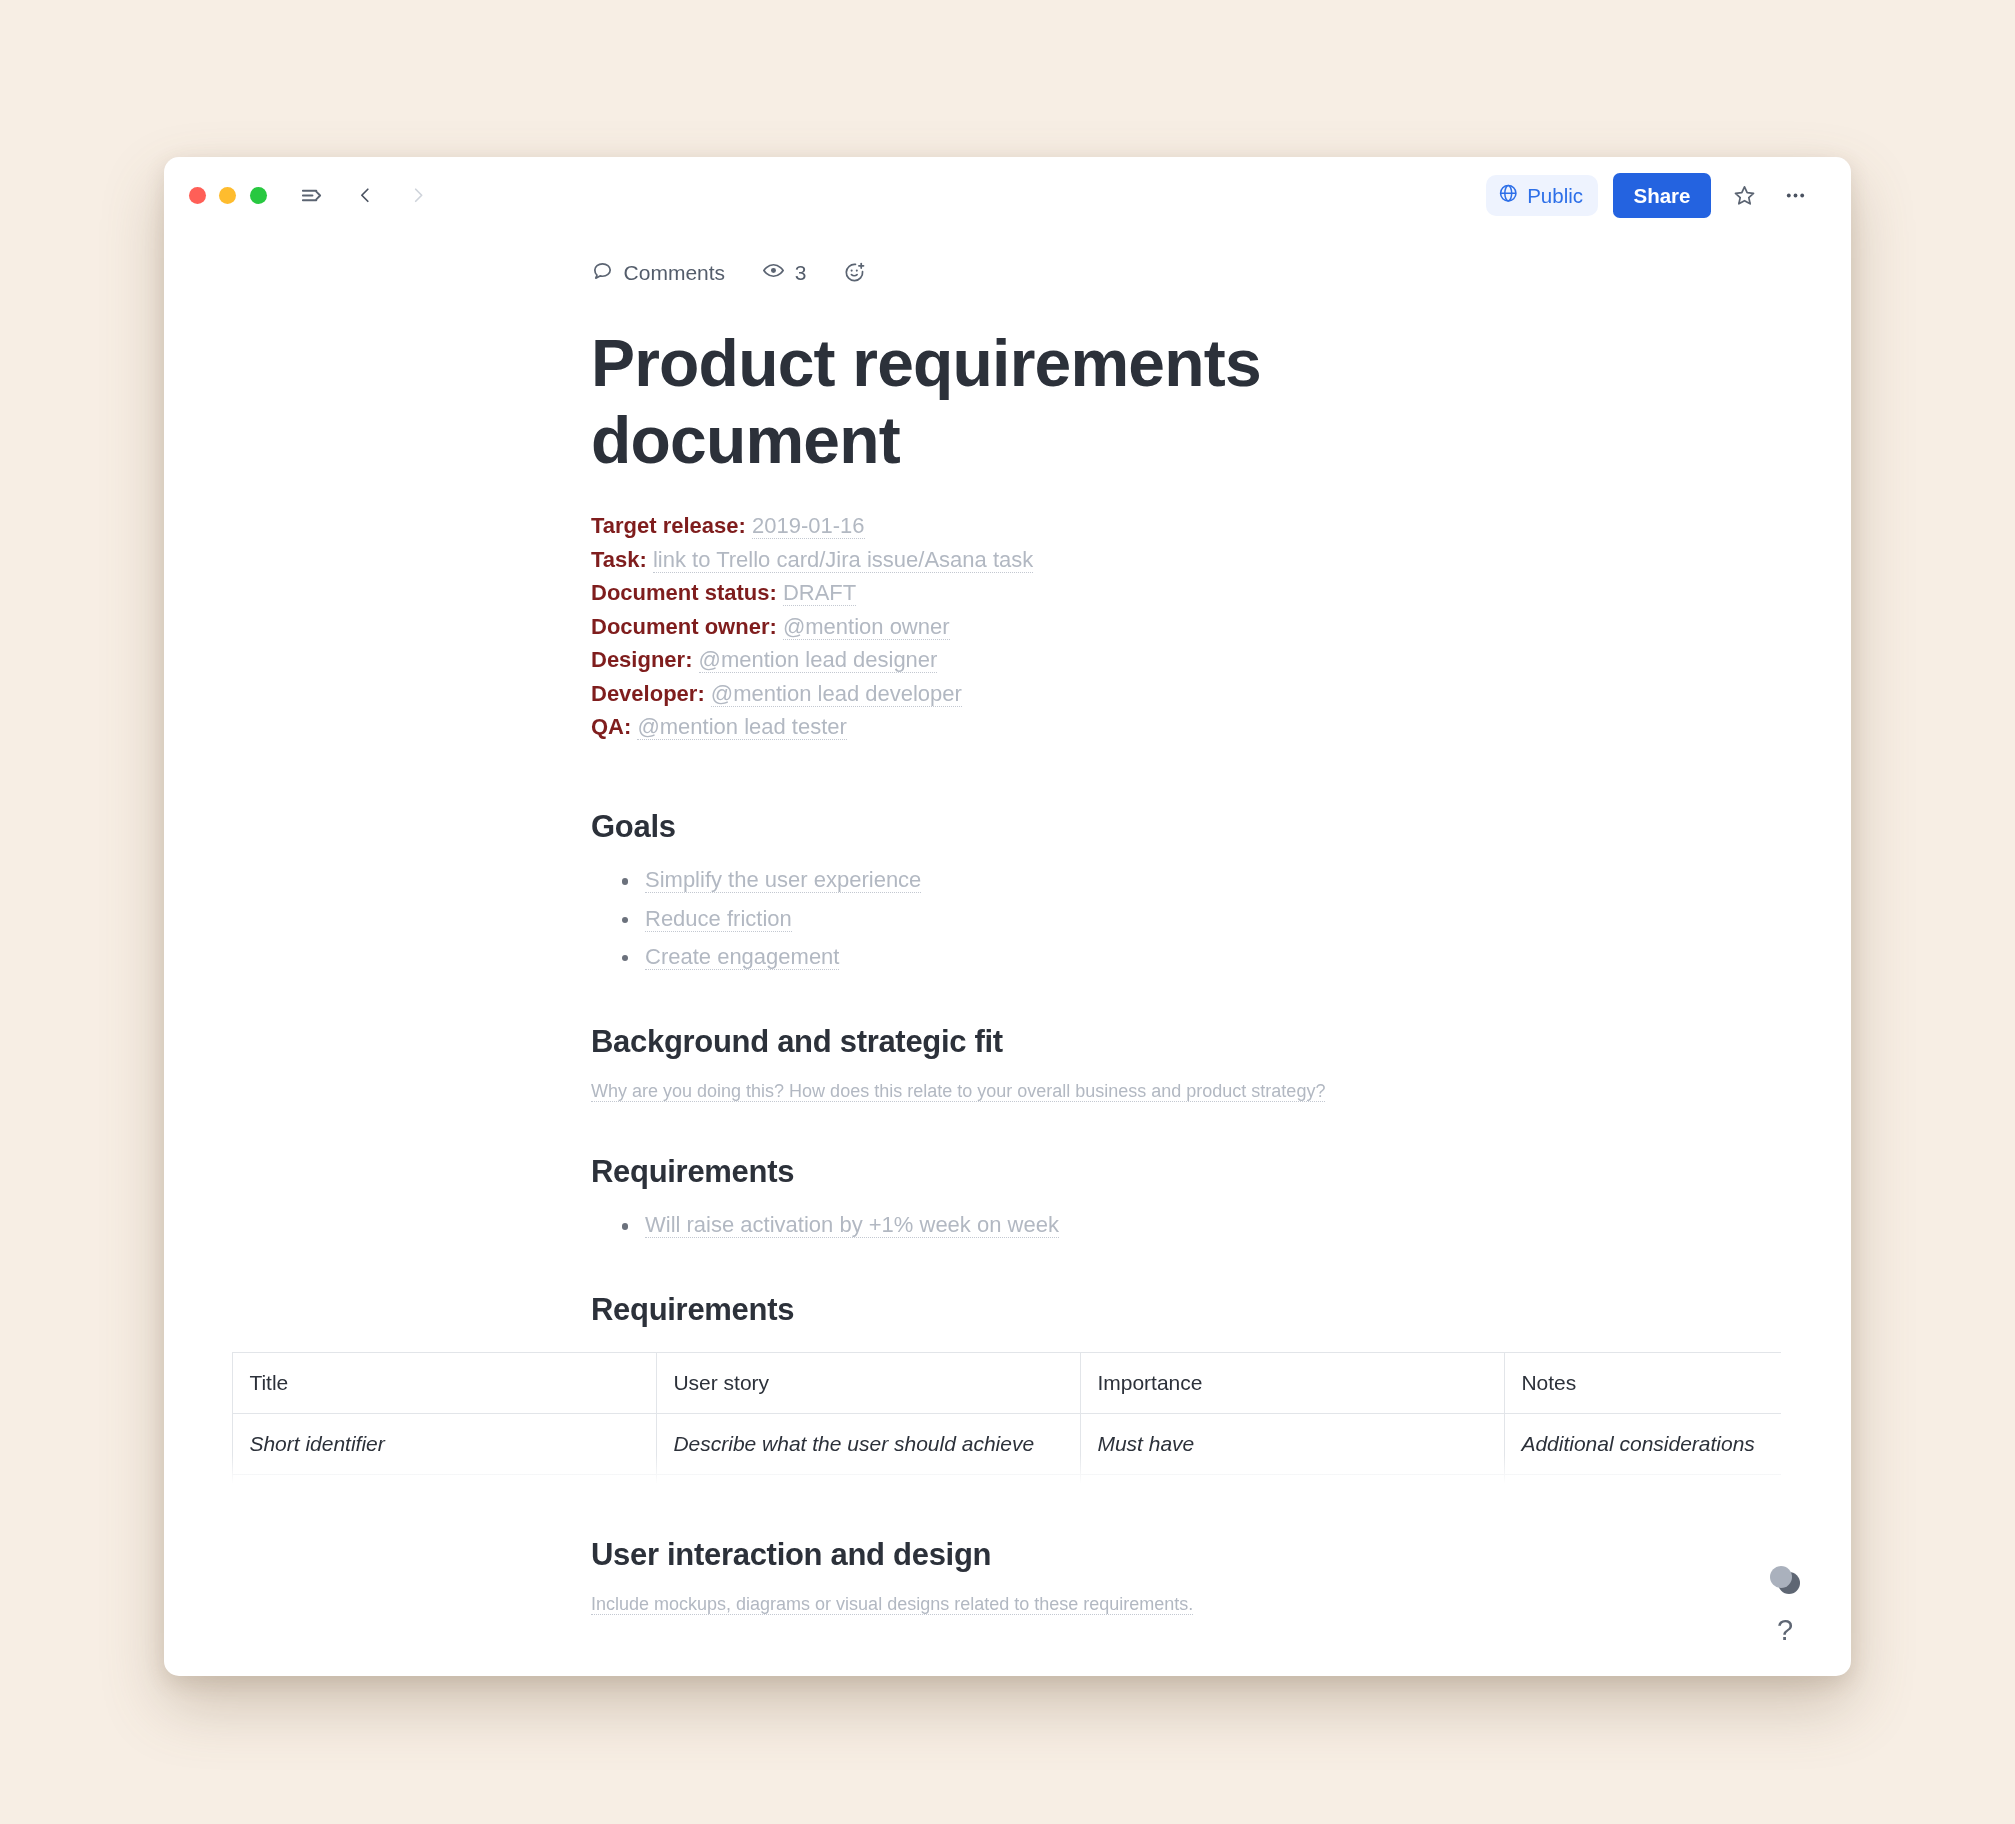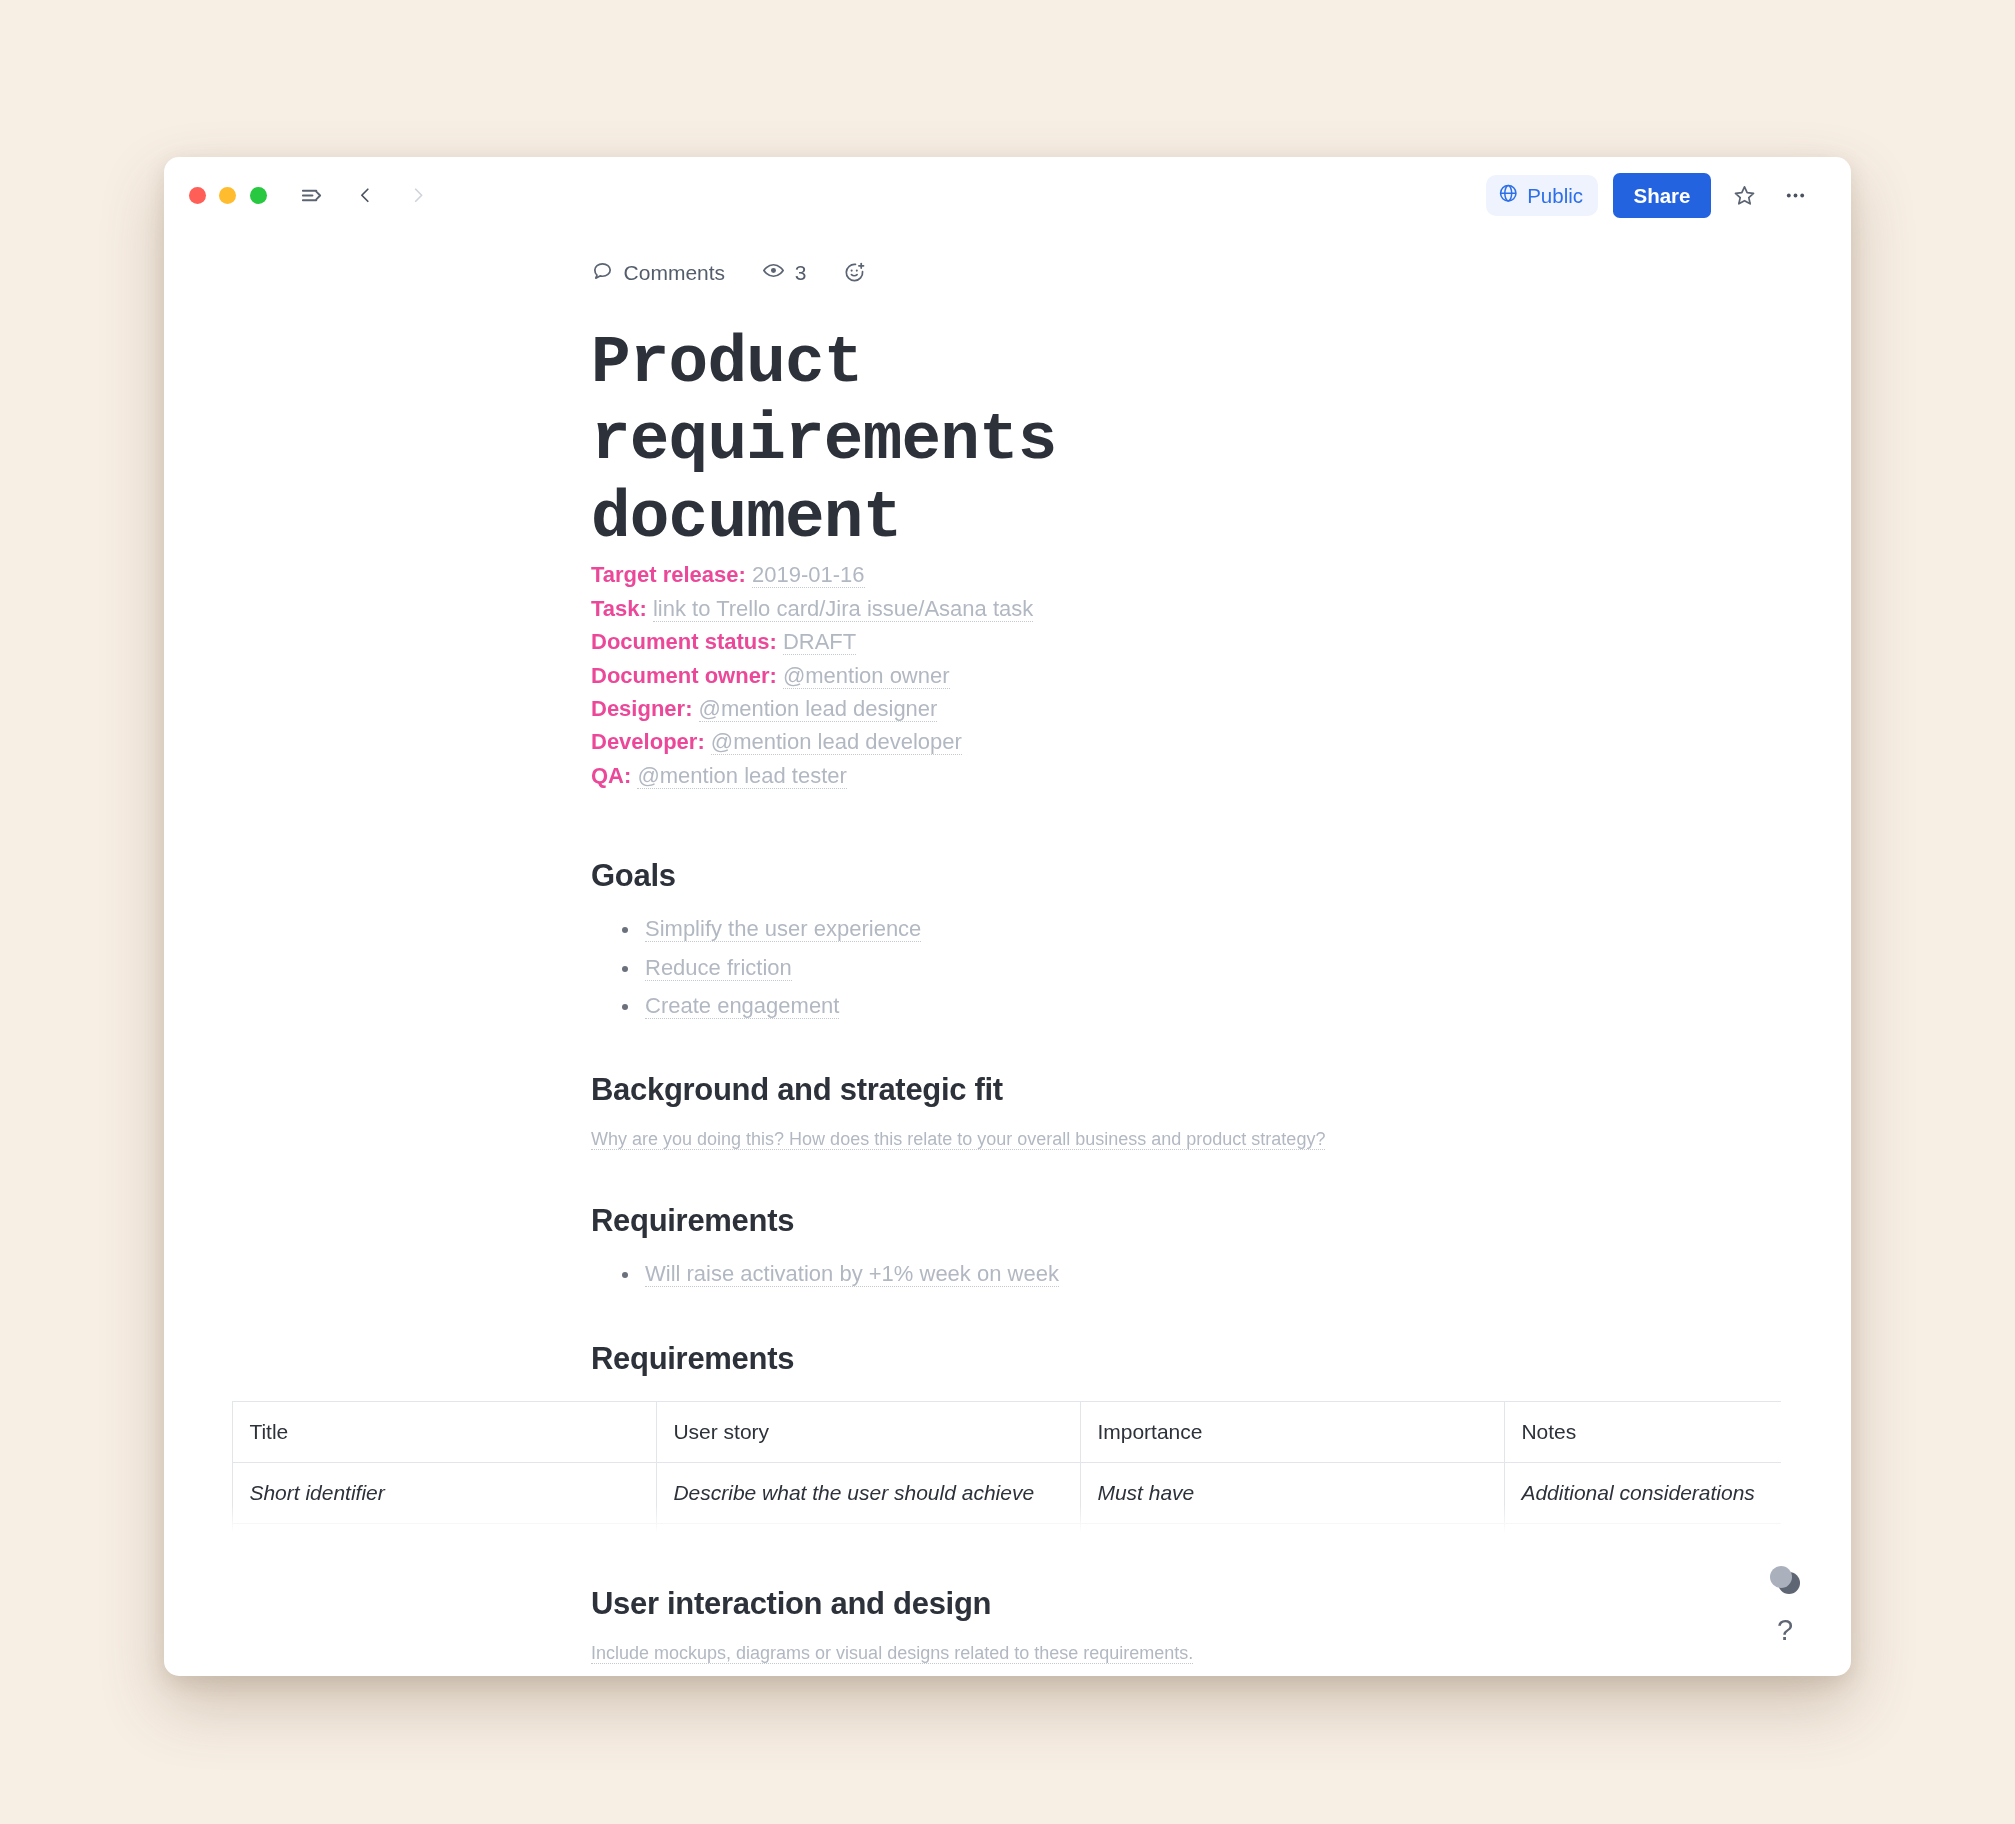--- a/index.html
+++ b/index.html
@@ -100,30 +100,30 @@
   .meta-item + .meta-item { margin-left: 37px; }
   .meta-count { font-size: 21px; color: #545d6b; }
 
   h1.doc-title {
     font-size: 66px;
     line-height: 1.18;
     font-weight: bold;
     color: #2c313a;
     letter-spacing: -0.8px;
     width: 752px;
-    font-family: Liberation Mono, monospace;
+    margin-bottom: 29px;
   }
 
   .fields { margin-bottom: 66px; }
   .field-line {
     font-size: 22px;
     line-height: 1.52;
     color: #2c313a;
   }
-  .field-label { font-weight: bold; color: #ec4899; }
+  .field-label { font-weight: bold; color: #7f1d1d; }
   .ph {
     color: #b2b8c2;
     border-bottom: 1.4px dotted #c3c8d1;
     cursor: text;
   }
 
   h2.section {
     font-size: 31px;
     font-weight: bold;
     color: #2c313a;

